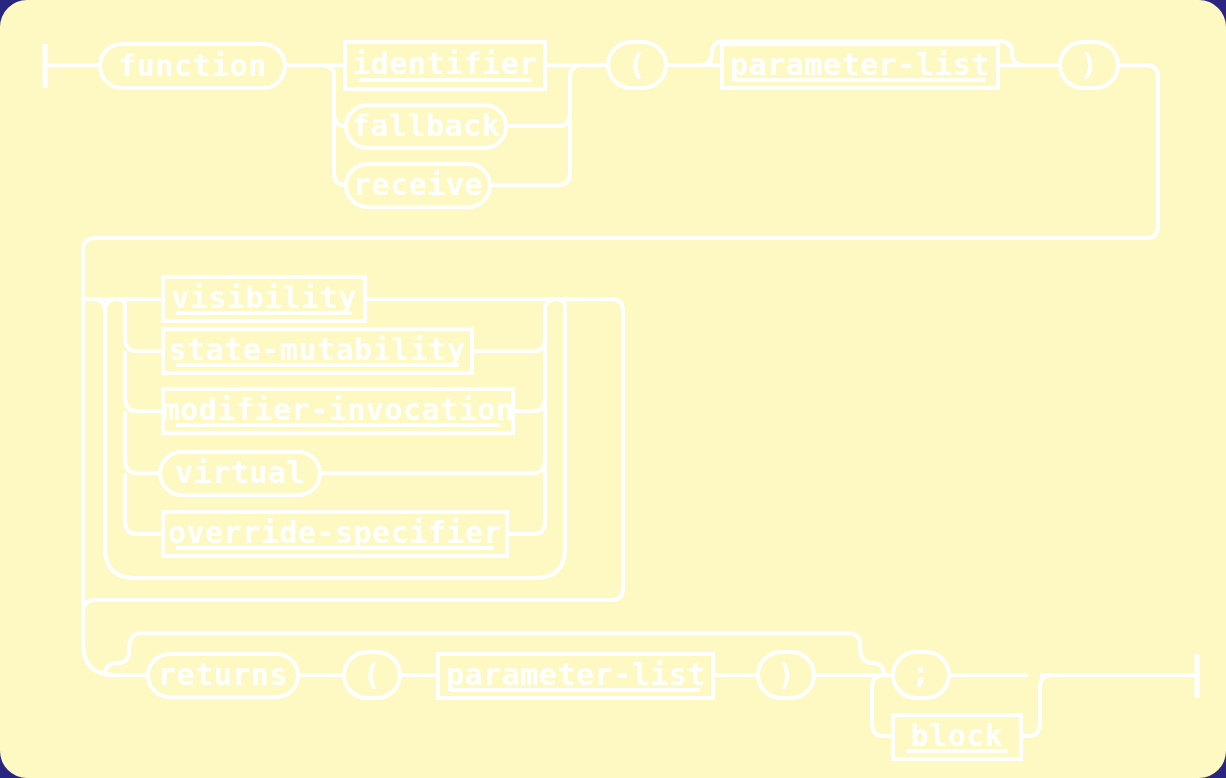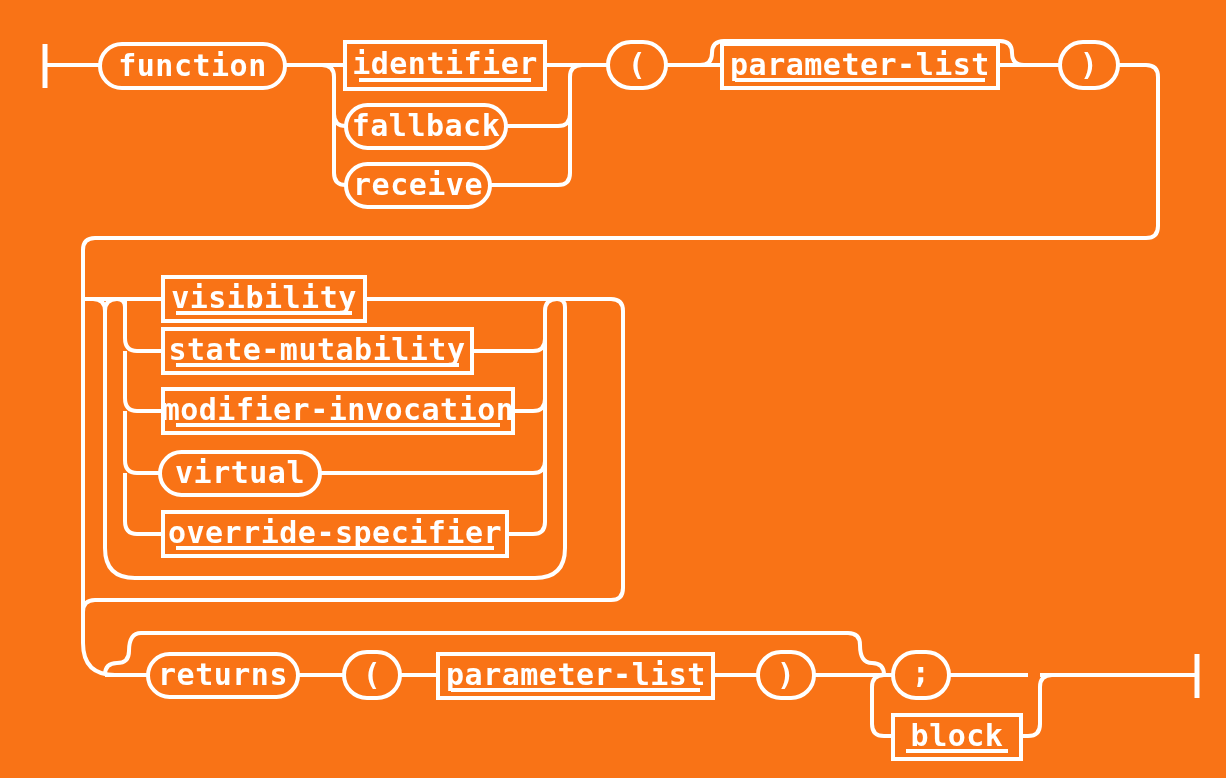--- a/index.html
+++ b/index.html
@@ -10,21 +10,22 @@
   body {
     width: 1226px;
     height: 778px;
     overflow: hidden;
     font-family: "DejaVu Sans Mono", monospace;
   }
   #diagram-root {
     position: relative;
     width: 1226px;
     height: 778px;
-    background: #f97316;
+    background: #fef9c3;
+    border-radius: 27px;
   }
   svg.rail-canvas {
     position: absolute;
     top: 0; left: 0;
     width: 1226px;
     height: 778px;
     display: block;
   }
   .rail {
     fill: none;

